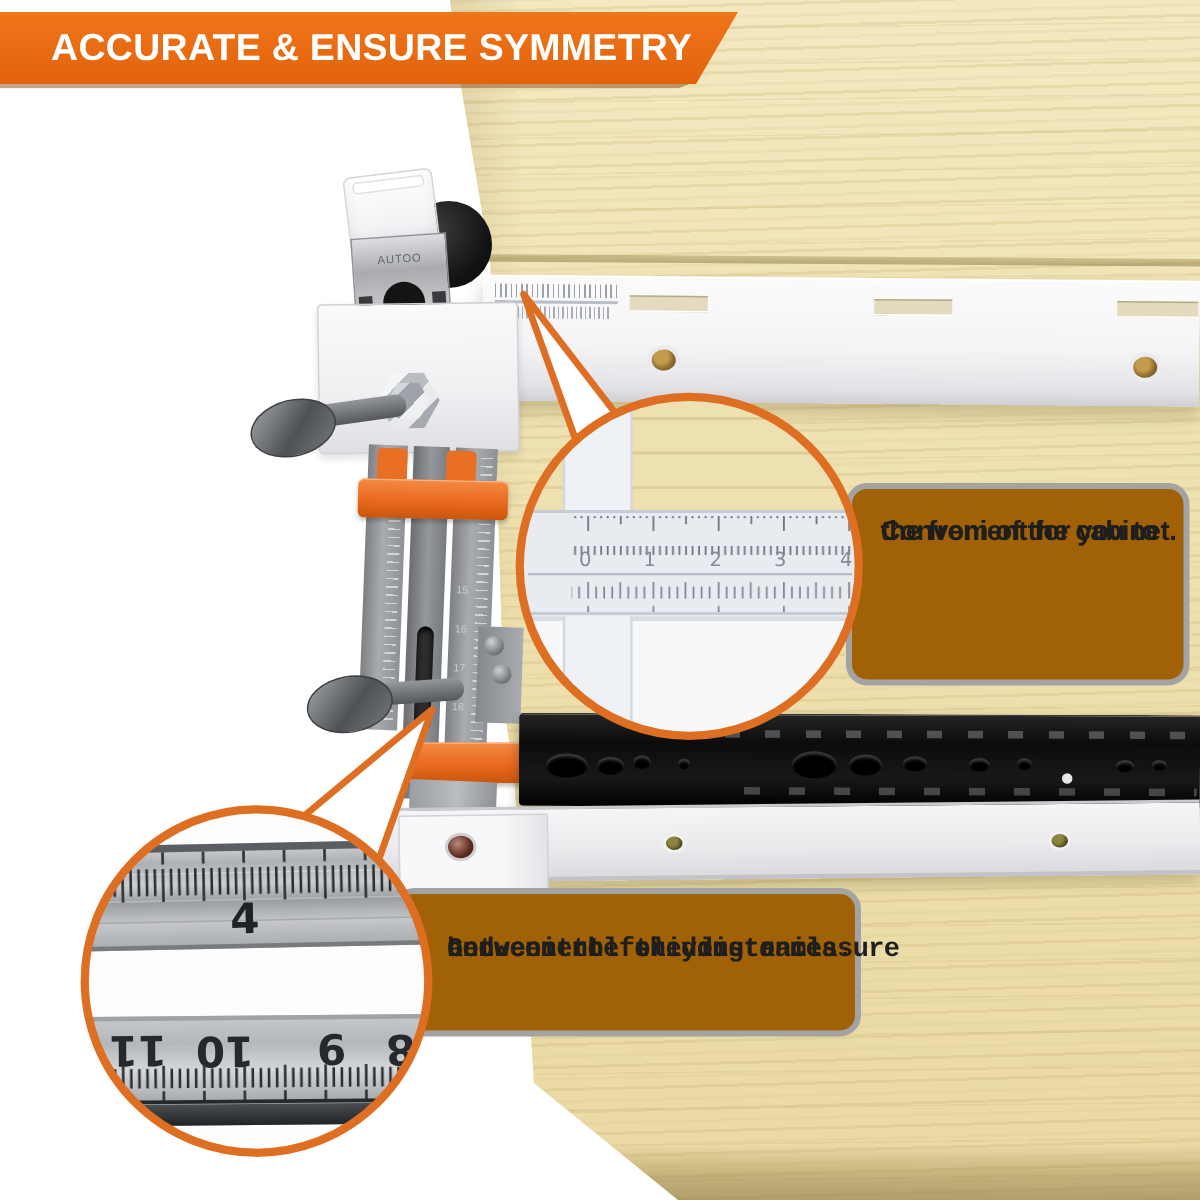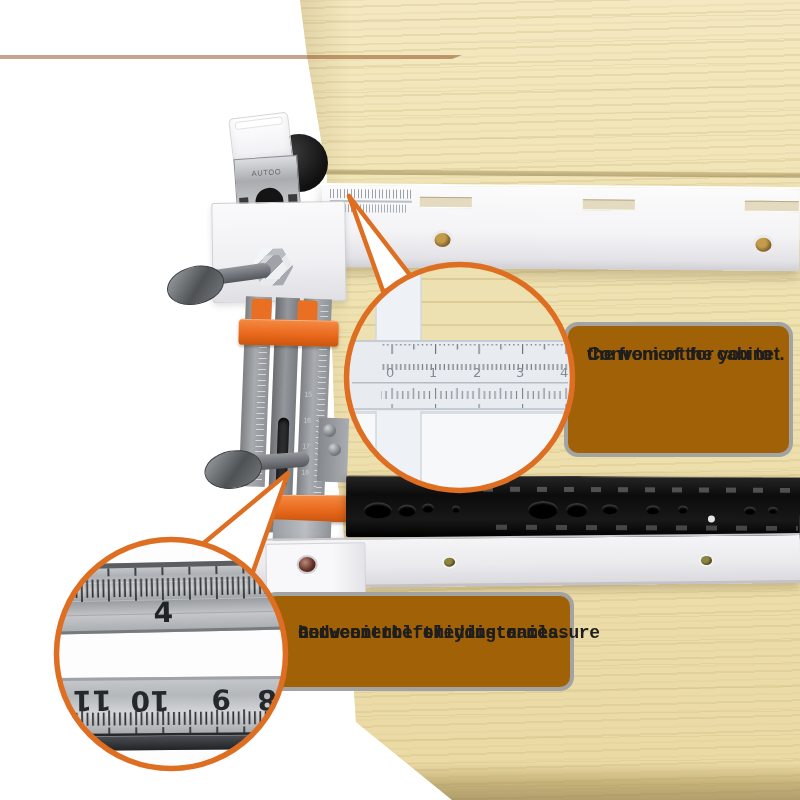--- a/index.html
+++ b/index.html
@@ -325,14 +325,17 @@
         <text transform="rotate(180 267 701)" x="267" y="711" font-size="28" font-weight="bold" fill="#26292c" text-anchor="middle" font-family="DejaVu Sans, sans-serif">8</text>
         <rect x="42" y="710" width="276" height="24" fill="url(#bsteel)"></rect>
         <rect x="40" y="733" width="280" height="2.5" fill="#26292c"></rect>
         <rect x="40" y="736" width="280" height="14" fill="url(#dstrip)"></rect>
       </g>
     </g>
     <circle cx="171" cy="654" r="114.5" fill="none" stroke="#DE6E21" stroke-width="5.5"></circle>
   </svg>
 
   <div class="banner-shadow"></div>
+  <div class="banner">
+    <div class="banner-label">ACCURATE &amp; ENSURE SYMMETRY</div>
+  </div>
 
 </div>
 
 </body></html>

